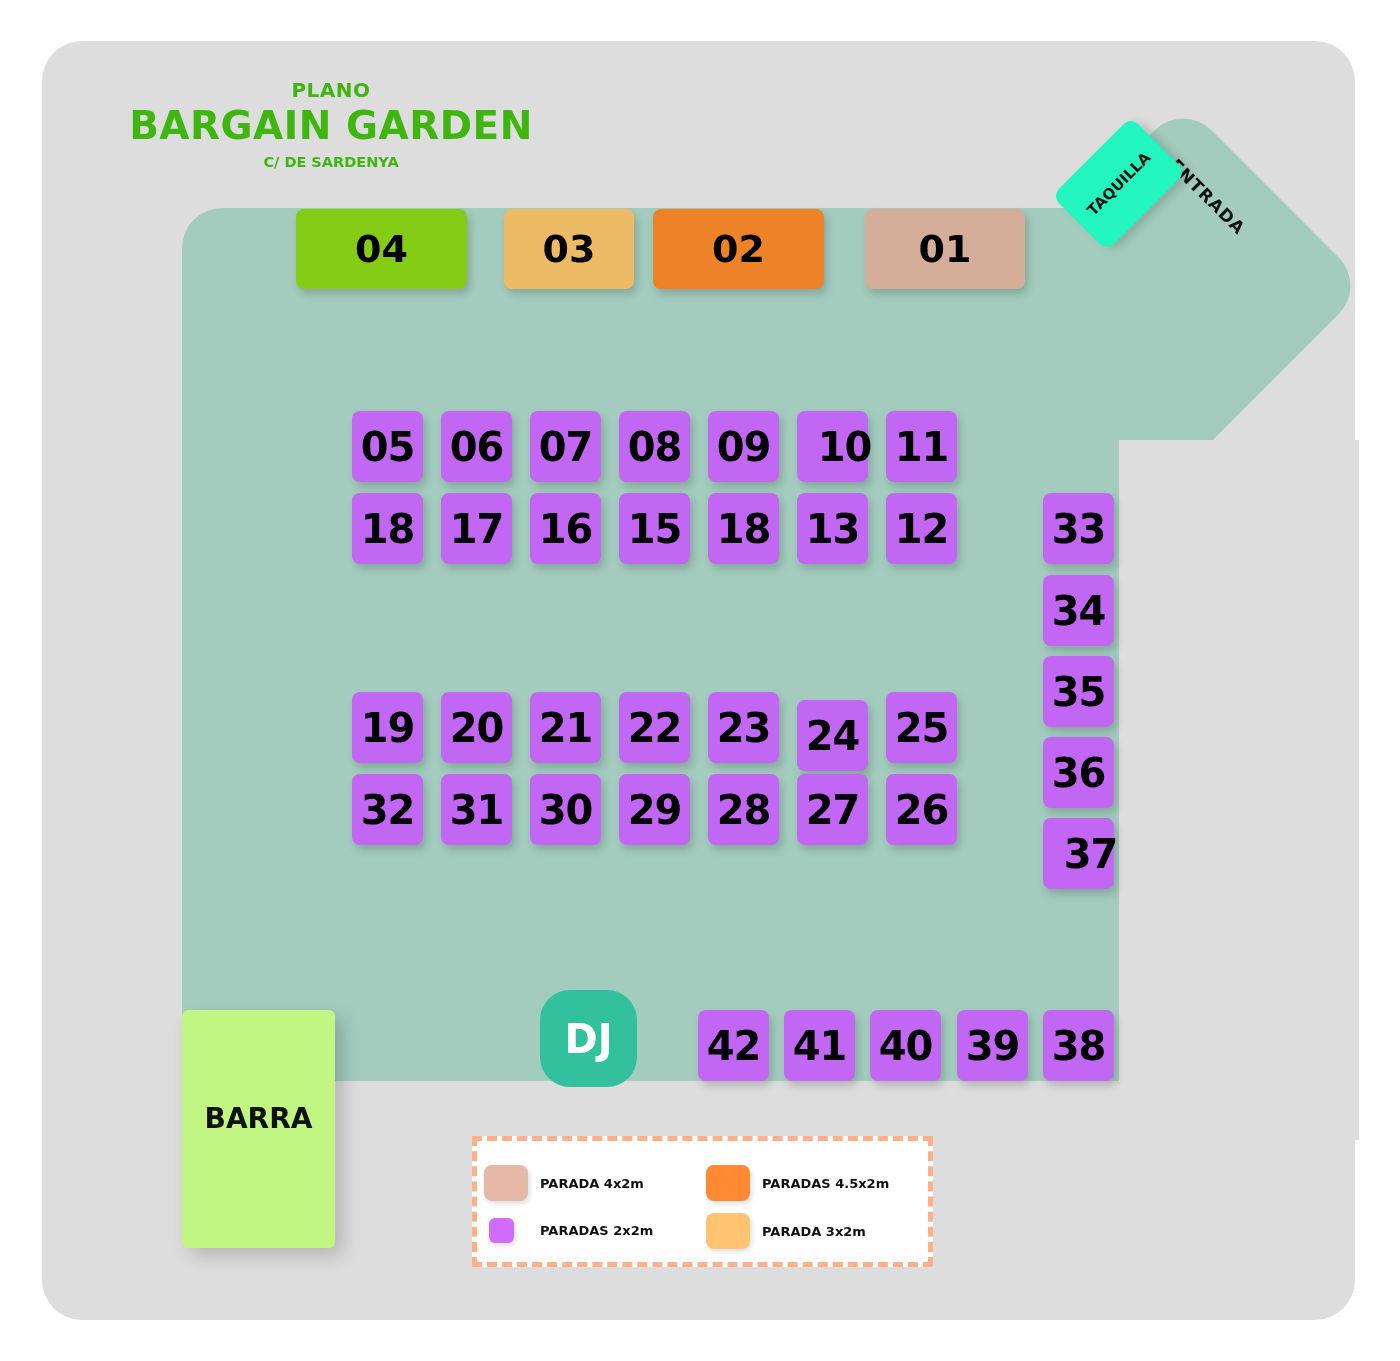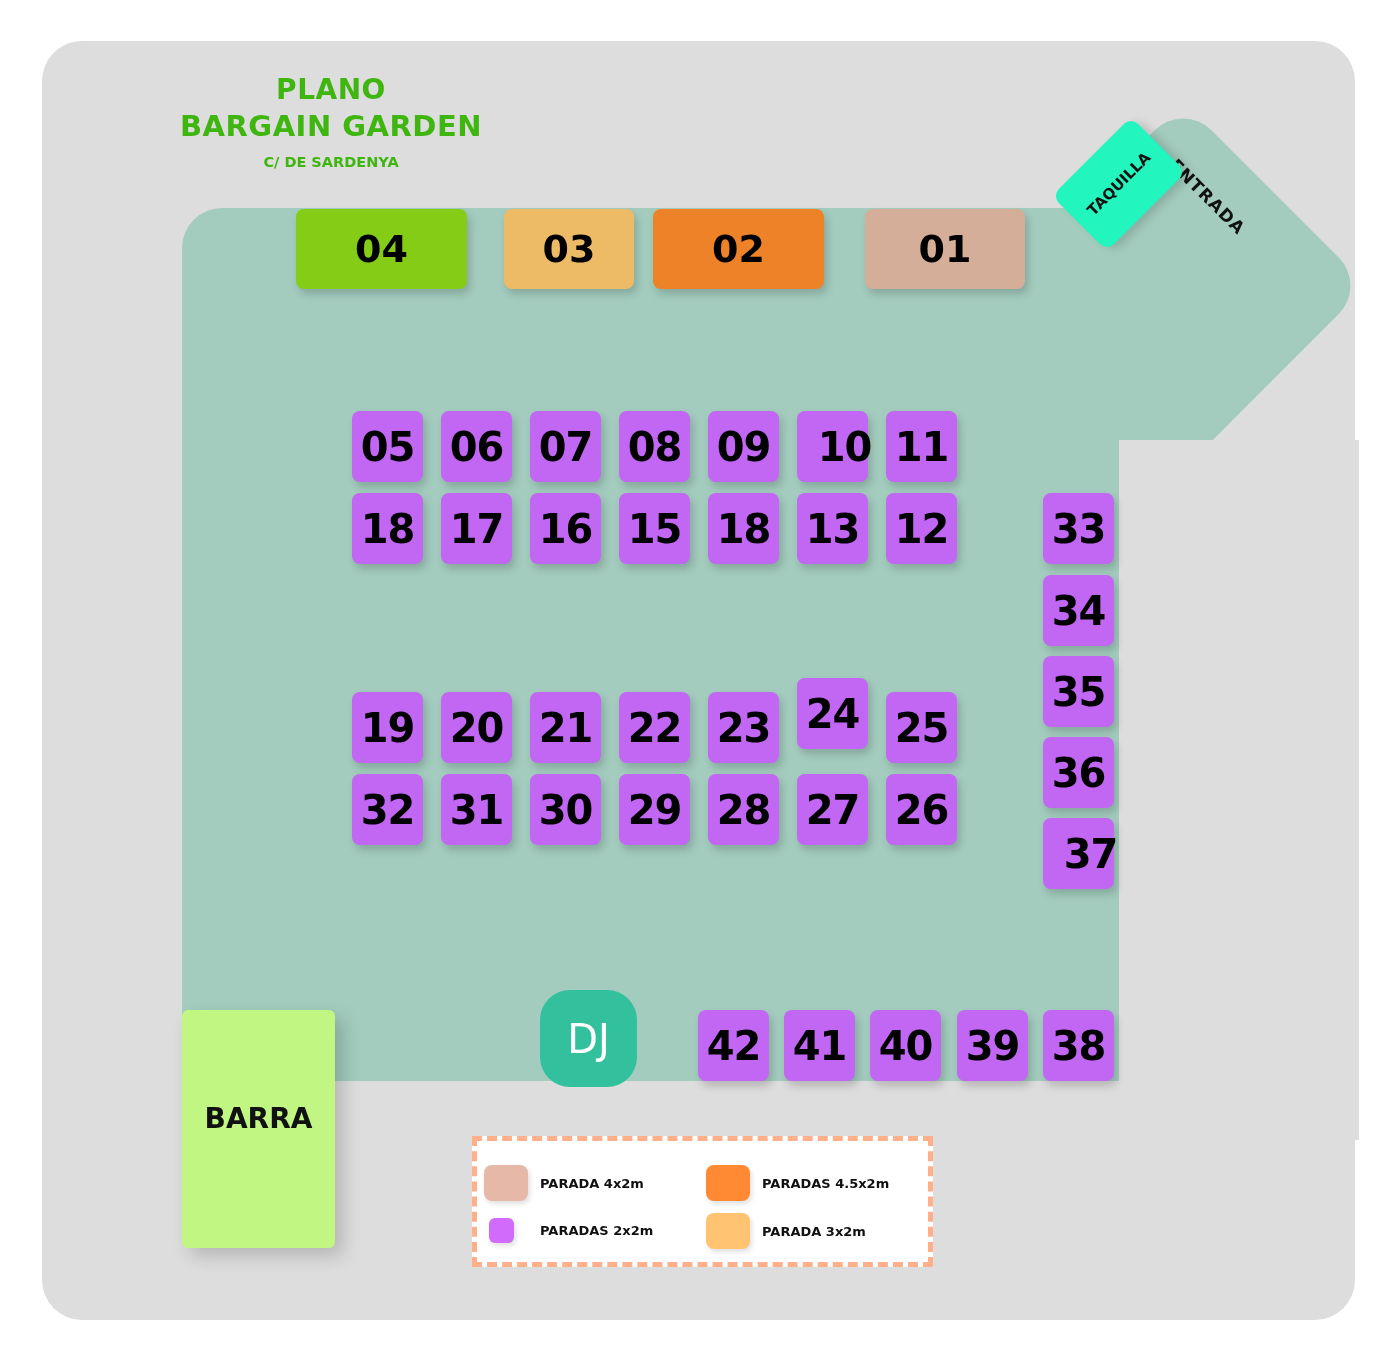--- a/index.html
+++ b/index.html
@@ -5,22 +5,22 @@
   * { box-sizing: border-box; margin: 0; padding: 0; }
   html, body { width: 1400px; height: 1361px; background: #ffffff; overflow: hidden; }
   body { position: relative; font-family: "DejaVu Sans", "Liberation Sans", sans-serif; }
 
   .canvas {
     position: absolute; left: 42px; top: 41px; width: 1313px; height: 1279px;
     background: #dddddd; border-radius: 40px; overflow: hidden;
   }
 
   .title-block { position: absolute; left: 110px; top: 78px; width: 442px; text-align: center; color: #3fb510; font-weight: bold; }
-  .title-pre { font-size: 28px; letter-spacing: 0.5px; line-height: 24px; }
-  .title-main { font-size: 29px; line-height: 48px; letter-spacing: 0.5px; }
+  .title-pre { font-size: 20px; letter-spacing: 0.5px; line-height: 24px; }
+  .title-main { font-size: 39px; line-height: 48px; letter-spacing: 0.5px; }
   .title-sub { font-size: 14.5px; line-height: 20px; margin-top: 2px; }
 
   
   .floor-main {
     position: absolute; left: 182px; top: 208px; width: 937px; height: 873px;
     background: #a3ccbe; border-radius: 40px 0 0 40px;
   }
   .floor-entrance {
     position: absolute; left: 1015px; top: 140px; width: 260px; height: 368px;
     background: #a3ccbe; border-radius: 40px;
@@ -45,21 +45,21 @@
   .stall {
     position: absolute; display: flex; align-items: center; justify-content: center;
     font-weight: bold; color: #000; border-radius: 8px;
     box-shadow: 3px 5px 8px rgba(0,0,0,0.18);
   }
   .stall.big { font-size: 38px; height: 80px; top: 209px; }
   .stall.small { width: 71px; height: 71px; font-size: 40px; background: #c266f4; letter-spacing: -1px; }
 
   .dj {
     position: absolute; left: 540px; top: 990px; width: 97px; height: 97px; border-radius: 30px;
-    background: #33c19d; color: #fff; font-size: 40px; font-weight: normal;
+    background: #33c19d; color: #fff; font-size: 40px; font-weight: bold;
     display: flex; align-items: center; justify-content: center;
   }
 
   .barra {
     position: absolute; left: 182px; top: 1010px; width: 153px; height: 238px; border-radius: 6px;
     background: #c1f683; box-shadow: 8px 8px 18px rgba(0,0,0,0.18);
     display: flex; align-items: center; justify-content: center;
   }
   .barra span { font-size: 28px; font-weight: bold; color: #111; margin-top: -22px; }
 
@@ -112,21 +112,21 @@
 <div class="stall small" style="left:619px; top:493px;">15</div>
 <div class="stall small" style="left:708px; top:493px;">18</div>
 <div class="stall small" style="left:797px; top:493px;">13</div>
 <div class="stall small" style="left:886px; top:493px;">12</div>
 
 <div class="stall small" style="left:352px; top:692px;">19</div>
 <div class="stall small" style="left:441px; top:692px;">20</div>
 <div class="stall small" style="left:530px; top:692px;">21</div>
 <div class="stall small" style="left:619px; top:692px;">22</div>
 <div class="stall small" style="left:708px; top:692px;">23</div>
-<div class="stall small" style="left:797px; top:678px;">24</div>
+<div class="stall small" style="left:797px; top:700px;">24</div>
 <div class="stall small" style="left:886px; top:692px;">25</div>
 
 <div class="stall small" style="left:352px; top:774px;">32</div>
 <div class="stall small" style="left:441px; top:774px;">31</div>
 <div class="stall small" style="left:530px; top:774px;">30</div>
 <div class="stall small" style="left:619px; top:774px;">29</div>
 <div class="stall small" style="left:708px; top:774px;">28</div>
 <div class="stall small" style="left:797px; top:774px;">27</div>
 <div class="stall small" style="left:886px; top:774px;">26</div>
 

